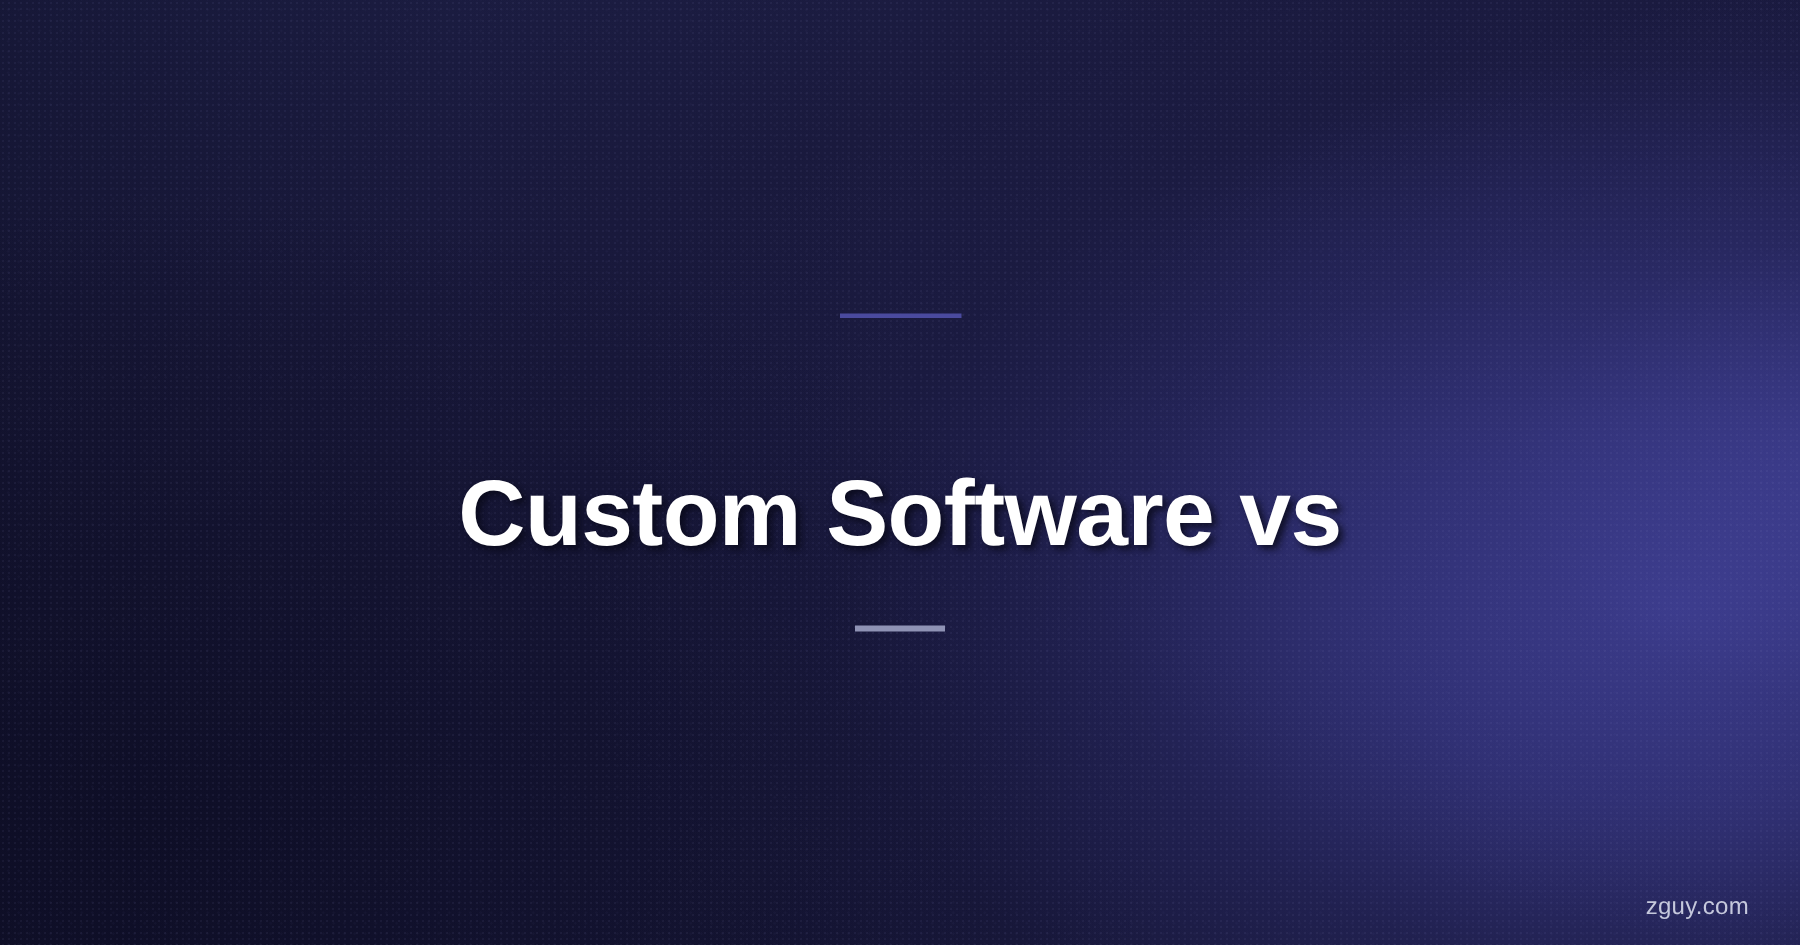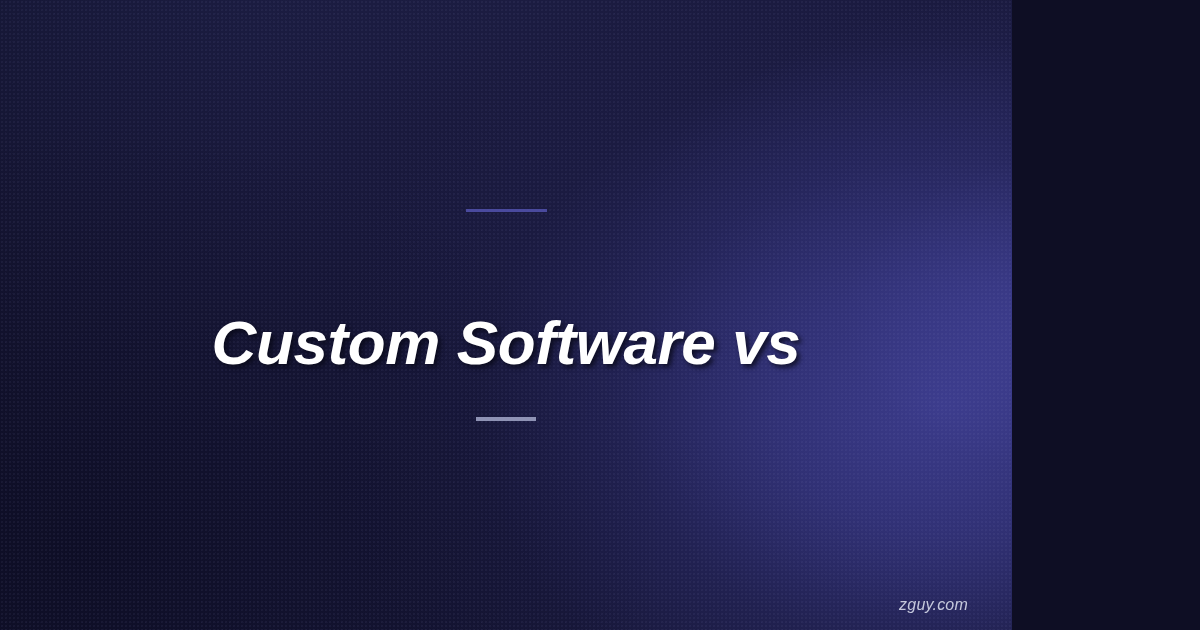--- a/index.html
+++ b/index.html
@@ -6,25 +6,24 @@
     margin: 0;
     padding: 0;
     background: #0e0e24;
   }
   body {
     font-family: "Liberation Sans", sans-serif;
   }
 
   .canvas {
     position: relative;
-    width: 1012px;
+    width: 1200px;
     height: 630px;
     overflow: hidden;
     background-color: #171738;
-    font-style: italic;
   }
 
   
   .bg-base {
     position: absolute;
     inset: 0;
     background:
       linear-gradient(160deg,
         #1e2048 0%,
         #1a1a3e 28%,
@@ -116,21 +115,21 @@
 
   .rule-bottom {
     width: 60px;
     height: 4px;
     background: #8f93b5;
     margin: 40px 0 0 0;
   }
 
   .watermark {
     position: absolute;
-    right: 44px;
+    right: 34px;
     bottom: 16px;
     color: #c5c8dc;
     font-family: "Liberation Sans", sans-serif;
     font-size: 16px;
     letter-spacing: 0.2px;
     line-height: 18px;
   }
 </style>
 </head>
 <body>

